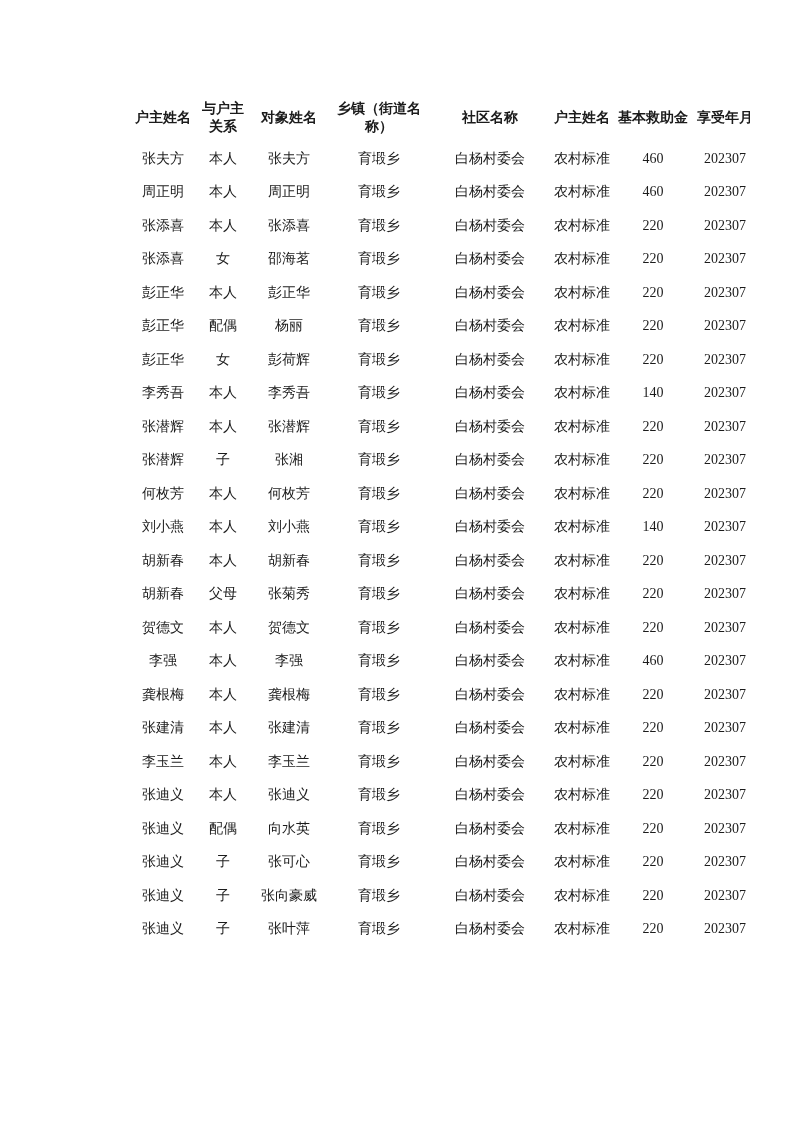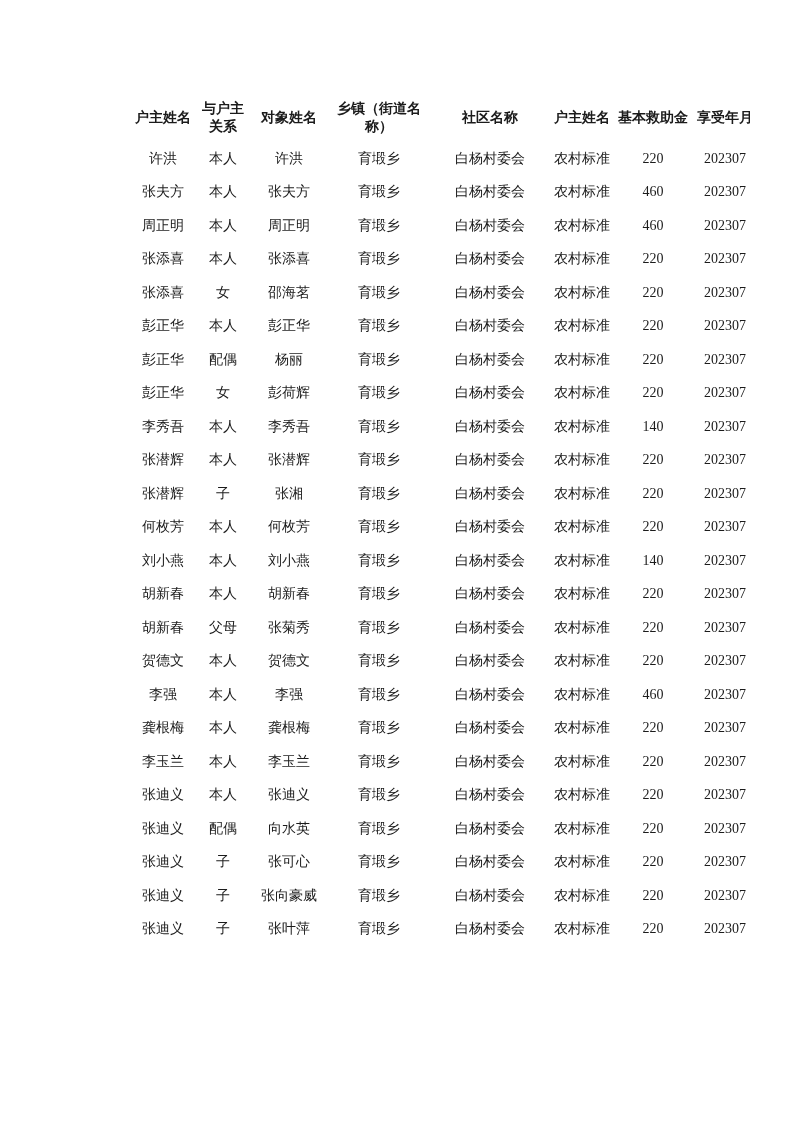--- a/index.html
+++ b/index.html
@@ -74,30 +74,20 @@
           <th>对象姓名</th>
           <th>乡镇（街道名称）</th>
           <th>社区名称</th>
           <th>户主姓名</th>
           <th>基本救助金</th>
           <th>享受年月</th>
         </tr>
     </thead>
     <tbody>
         <tr>
-          <td>许洪</td>
-          <td>本人</td>
-          <td>许洪</td>
-          <td>育塅乡</td>
-          <td>白杨村委会</td>
-          <td>农村标准</td>
-          <td>220</td>
-          <td>202307</td>
-        </tr>
-        <tr>
           <td>张夫方</td>
           <td>本人</td>
           <td>张夫方</td>
           <td>育塅乡</td>
           <td>白杨村委会</td>
           <td>农村标准</td>
           <td>460</td>
           <td>202307</td>
         </tr>
         <tr>
@@ -247,20 +237,30 @@
           <td>育塅乡</td>
           <td>白杨村委会</td>
           <td>农村标准</td>
           <td>460</td>
           <td>202307</td>
         </tr>
         <tr>
           <td>龚根梅</td>
           <td>本人</td>
           <td>龚根梅</td>
+          <td>育塅乡</td>
+          <td>白杨村委会</td>
+          <td>农村标准</td>
+          <td>220</td>
+          <td>202307</td>
+        </tr>
+        <tr>
+          <td>张建清</td>
+          <td>本人</td>
+          <td>张建清</td>
           <td>育塅乡</td>
           <td>白杨村委会</td>
           <td>农村标准</td>
           <td>220</td>
           <td>202307</td>
         </tr>
         <tr>
           <td>李玉兰</td>
           <td>本人</td>
           <td>李玉兰</td>

